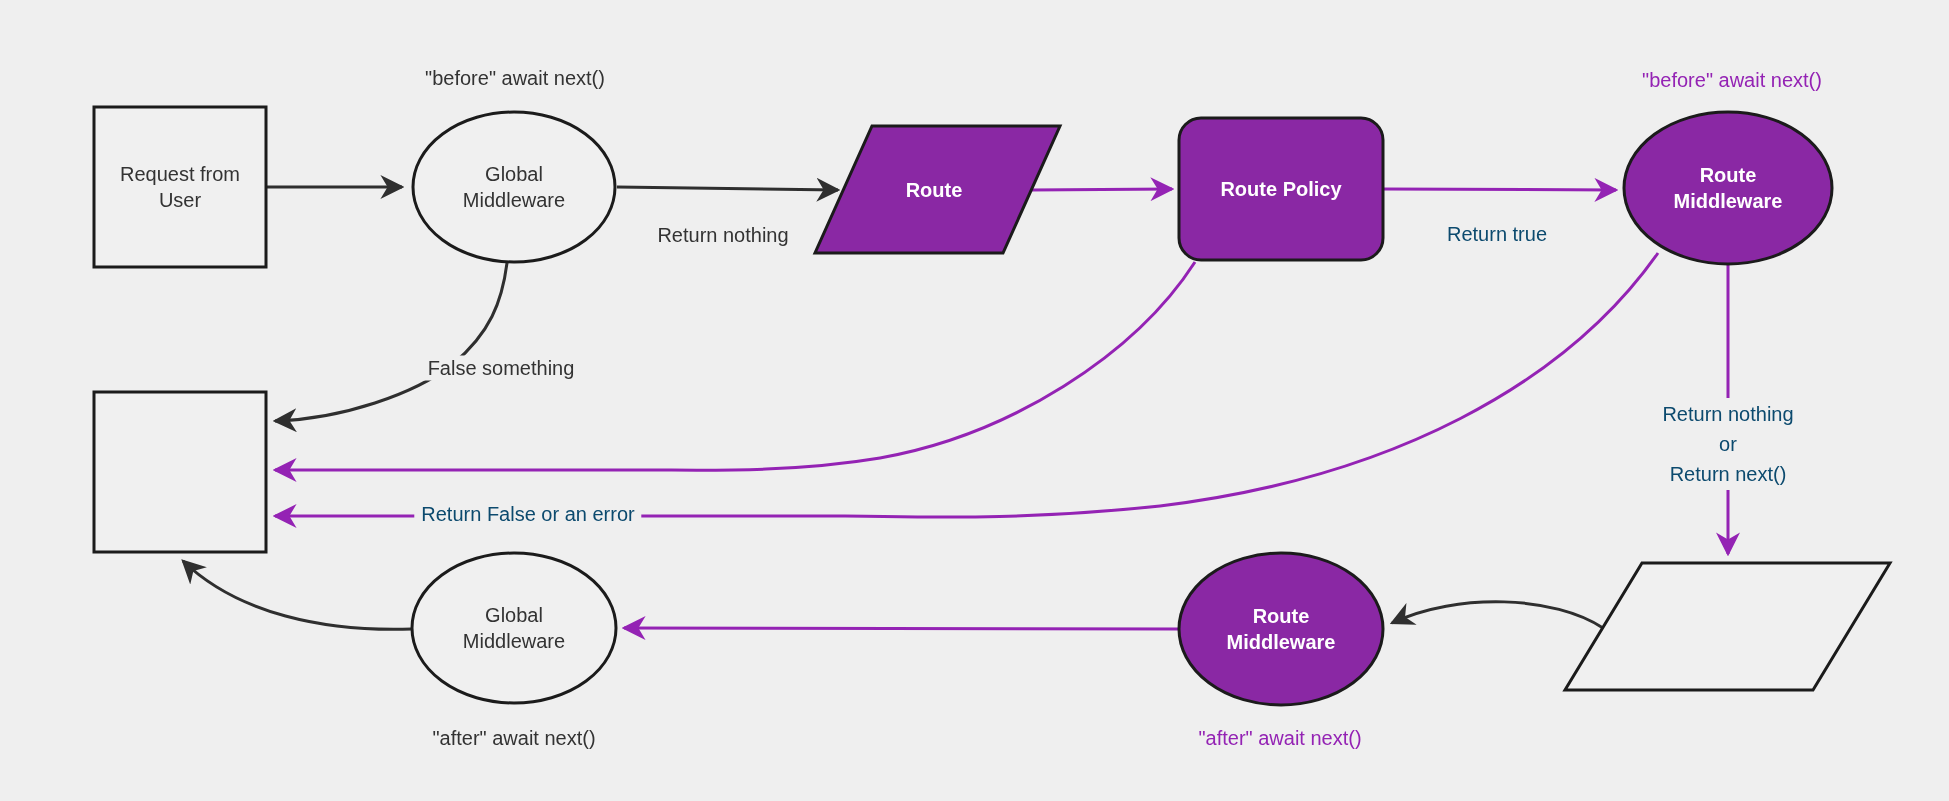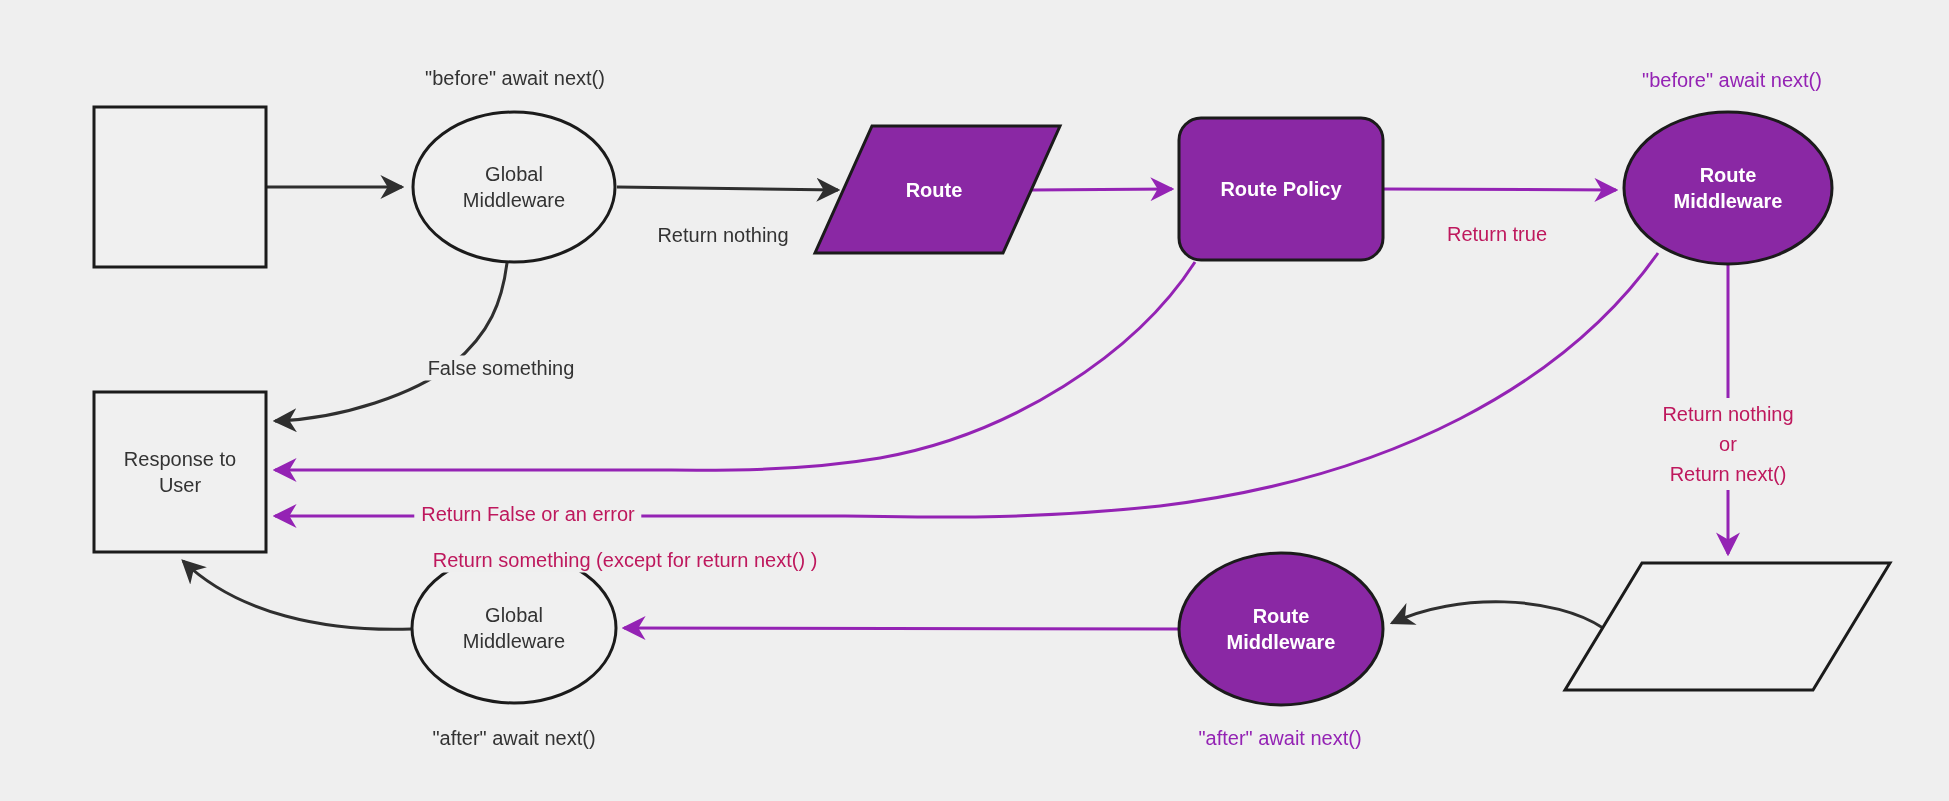--- a/index.html
+++ b/index.html
@@ -28,21 +28,21 @@
     position: absolute;
     transform: translate(-50%, -50%);
     background: #efefef;
     padding: 1px 7px;
     font-size: 20px;
     white-space: nowrap;
     text-align: center;
     margin-top: 44px;
   }
   .edge-label.black-text { color: #333333; }
-  .edge-label.purple-text { color: #be185d; }
+  .edge-label.purple-text { color: #0c4a6e; }
   .edge-label .line { display: block; line-height: 30px; }
 
   .annotation {
     position: absolute;
     transform: translate(-50%, -50%);
     font-size: 20px;
     white-space: nowrap;
   }
   .annotation.black-text { color: #333333; }
   .annotation.purple-text { color: #9423b4; }
@@ -87,37 +87,36 @@
     <ellipse cx="514" cy="187" rx="101" ry="75" fill="#f0f0f0" stroke="#1b1b1b" stroke-width="3"></ellipse>
     <polygon points="872,126 1060,126 1003,253 815,253" fill="#8a28a4" stroke="#1b1b1b" stroke-width="3"></polygon>
     <rect x="1179" y="118" width="204" height="142" rx="22" ry="22" fill="#8a28a4" stroke="#1b1b1b" stroke-width="3"></rect>
     <ellipse cx="1728" cy="188" rx="104" ry="76" fill="#8a28a4" stroke="#1b1b1b" stroke-width="3"></ellipse>
     <polygon points="1642,563 1890,563 1813,690 1565,690" fill="#f0f0f0" stroke="#1b1b1b" stroke-width="3"></polygon>
     <ellipse cx="1281" cy="629" rx="102" ry="76" fill="#8a28a4" stroke="#1b1b1b" stroke-width="3"></ellipse>
     <ellipse cx="514" cy="628" rx="102" ry="75" fill="#f0f0f0" stroke="#1b1b1b" stroke-width="3"></ellipse>
     <rect x="94" y="392" width="172" height="160" fill="#f0f0f0" stroke="#1b1b1b" stroke-width="3"></rect>
   </svg>
 
+  <div class="node-label" style="left:180px; top:187px; width:130px;">Request from User</div>
   <div class="node-label" style="left:514px; top:187px; width:120px;">Global Middleware</div>
   <div class="node-label purple nowrap" style="left:934px; top:190px;">Route</div>
   <div class="node-label purple nowrap" style="left:1281px; top:189px;">Route Policy</div>
   <div class="node-label purple" style="left:1728px; top:188px; width:130px;">Route Middleware</div>
   <div class="node-label purple" style="left:1281px; top:629px; width:130px;">Route Middleware</div>
   <div class="node-label" style="left:514px; top:628px; width:120px;">Global Middleware</div>
-  <div class="node-label" style="left:180px; top:472px; width:130px;">Response to User</div>
 
   <div class="annotation black-text" style="left:515px; top:78px;">"before" await next()</div>
   <div class="annotation purple-text" style="left:1732px; top:80px;">"before" await next()</div>
   <div class="annotation purple-text" style="left:1280px; top:738px;">"after" await next()</div>
   <div class="annotation black-text" style="left:514px; top:738px;">"after" await next()</div>
 
   <div class="edge-label black-text" style="left:723px; top:191px;">Return nothing</div>
   <div class="edge-label purple-text" style="left:1497px; top:190px;">Return true</div>
   <div class="edge-label purple-text" style="left:1728px; top:400px;">
     <span class="line">Return nothing</span>
     <span class="line">or</span>
     <span class="line">Return next()</span>
   </div>
   <div class="edge-label black-text" style="left:501px; top:324px;">False something</div>
   <div class="edge-label purple-text" style="left:528px; top:470px;">Return False or an error</div>
-  <div class="edge-label purple-text" style="left:625px; top:516px;">Return something (except for return next() )</div>
 
 </div>
 
 </body></html>

